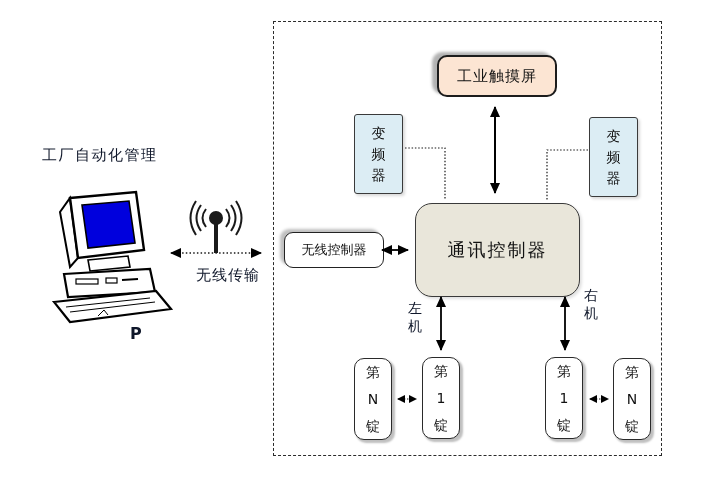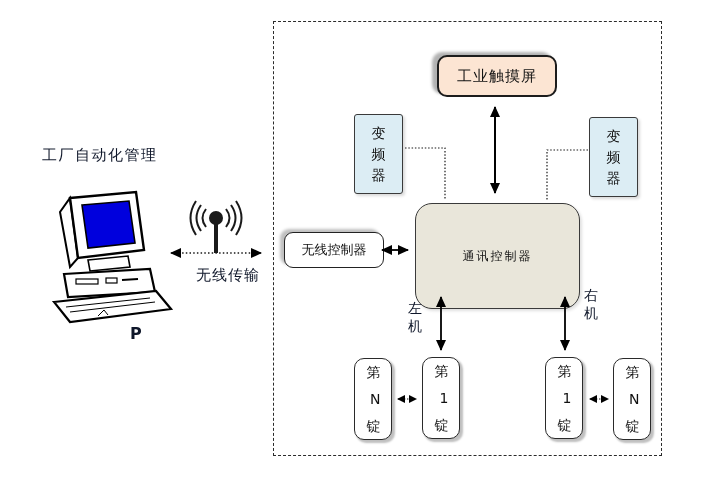--- a/index.html
+++ b/index.html
@@ -47,34 +47,34 @@
     font-size: 14px; text-align: center;
   }
 
   .wireless-controller {
     left: 284px; top: 232px; width: 100px; height: 36px;
     border: 1.5px solid #222; border-radius: 9px;
     box-shadow: -4px -3px 3px rgba(0,0,0,0.25);
     font-size: 13px;
   }
   .comm-controller {
-    left: 415px; top: 203px; width: 165px; height: 106px;
+    left: 415px; top: 203px; width: 165px; height: 94px;
     border: 1.6px solid #3a3a3a; border-radius: 17px;
     box-shadow: 2px 2px 3px rgba(0,0,0,0.12);
-    font-size: 12px; letter-spacing: 2px;
+    font-size: 18px; letter-spacing: 2px;
   }
 
   .spindle {
     width: 38px; height: 82px;
     border: 1.4px solid #2a2a2a; border-radius: 10px;
     box-shadow: 2.5px 2.5px 2px rgba(0,0,0,0.25);
   }
   .spindle .vtext {
     width: 15px; word-break: break-all; line-height: 27px;
-    font-size: 14px; text-align: right;
+    font-size: 14px; text-align: center;
   }
   .spindle-0 { left: 354px; top: 358px; }
   .spindle-1 { left: 422px; top: 357px; }
   .spindle-2 { left: 545px; top: 357px; }
   .spindle-3 { left: 613px; top: 358px; }
 
   .label { position: absolute; color: #0f172a; }
   .factory-title { left: 42px; top: 146px; font-size: 15px; letter-spacing: 1.5px; }
   .pc-label { left: 130px; top: 324px; font-size: 16px; font-weight: bold; }
   .wireless-label { left: 196px; top: 266px; font-size: 15px; letter-spacing: 1px; }

